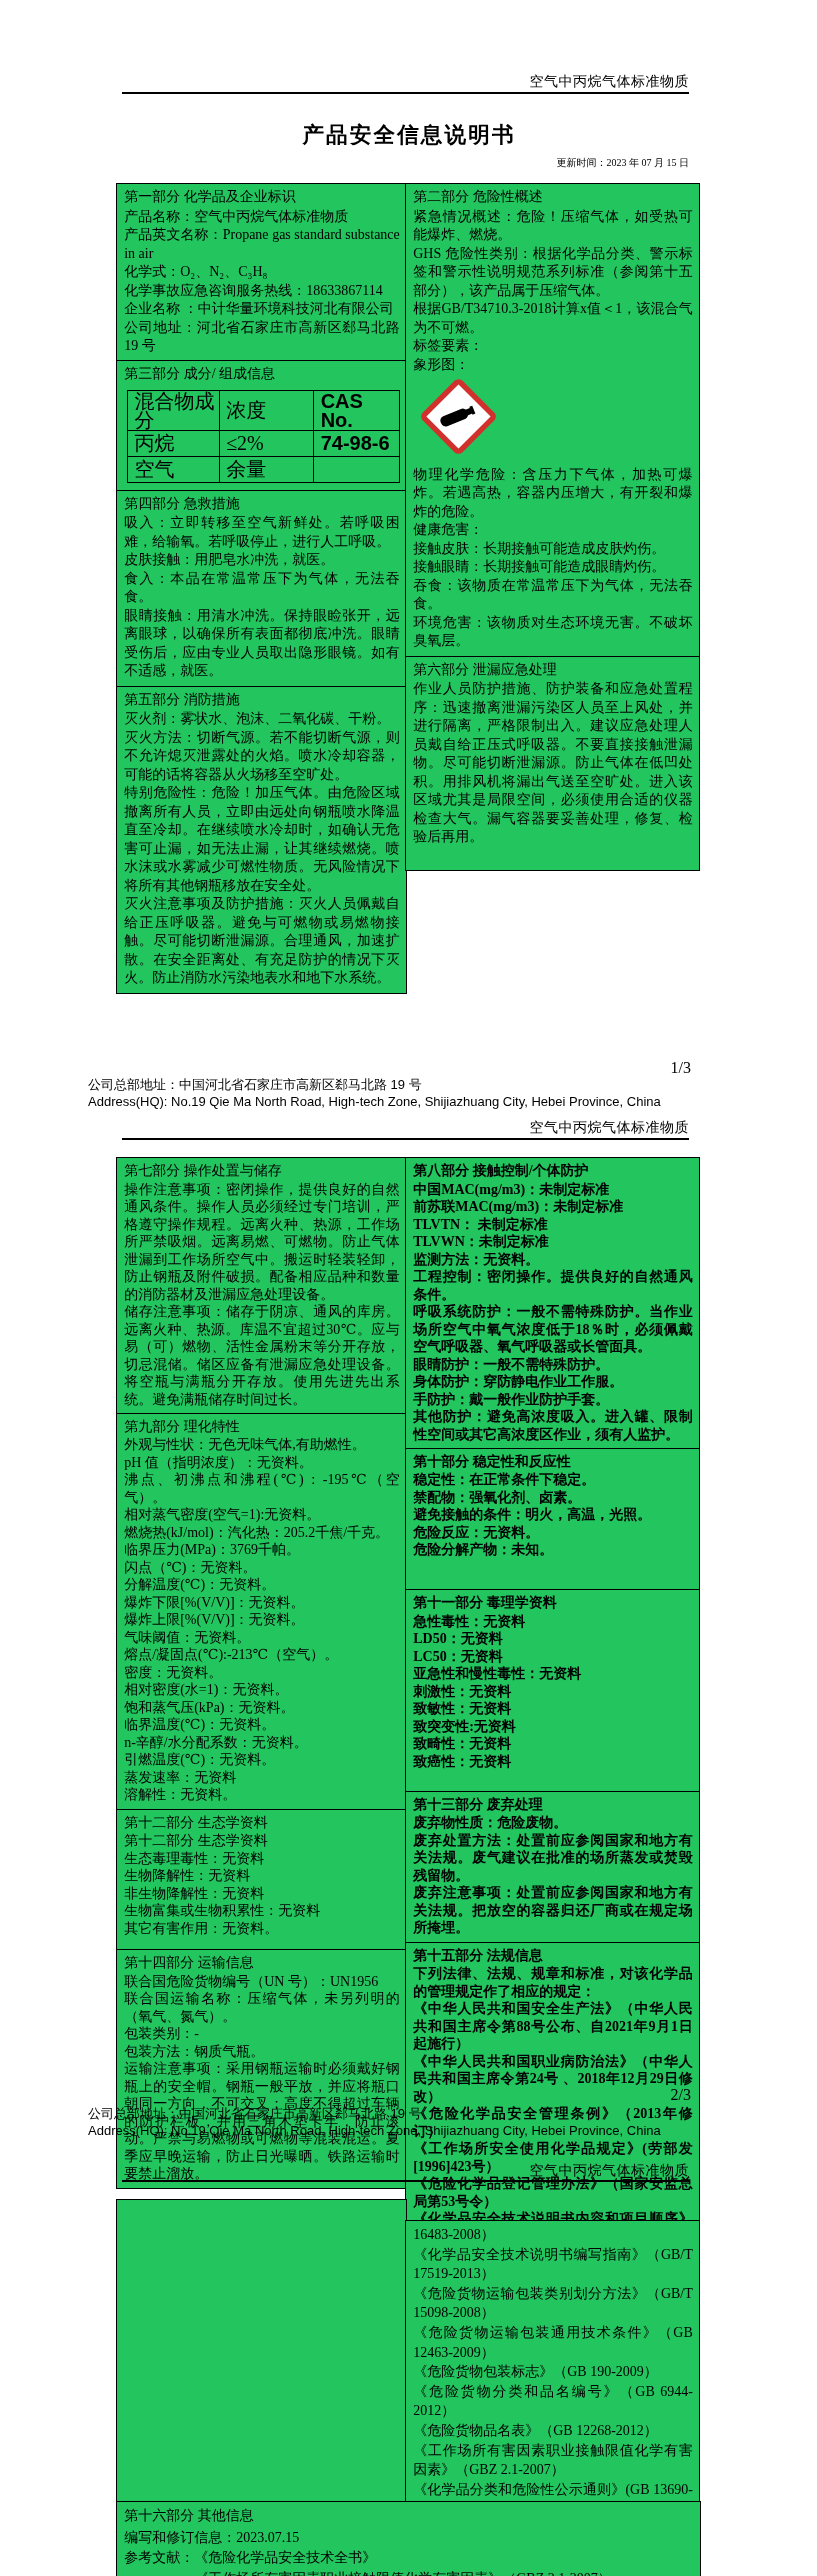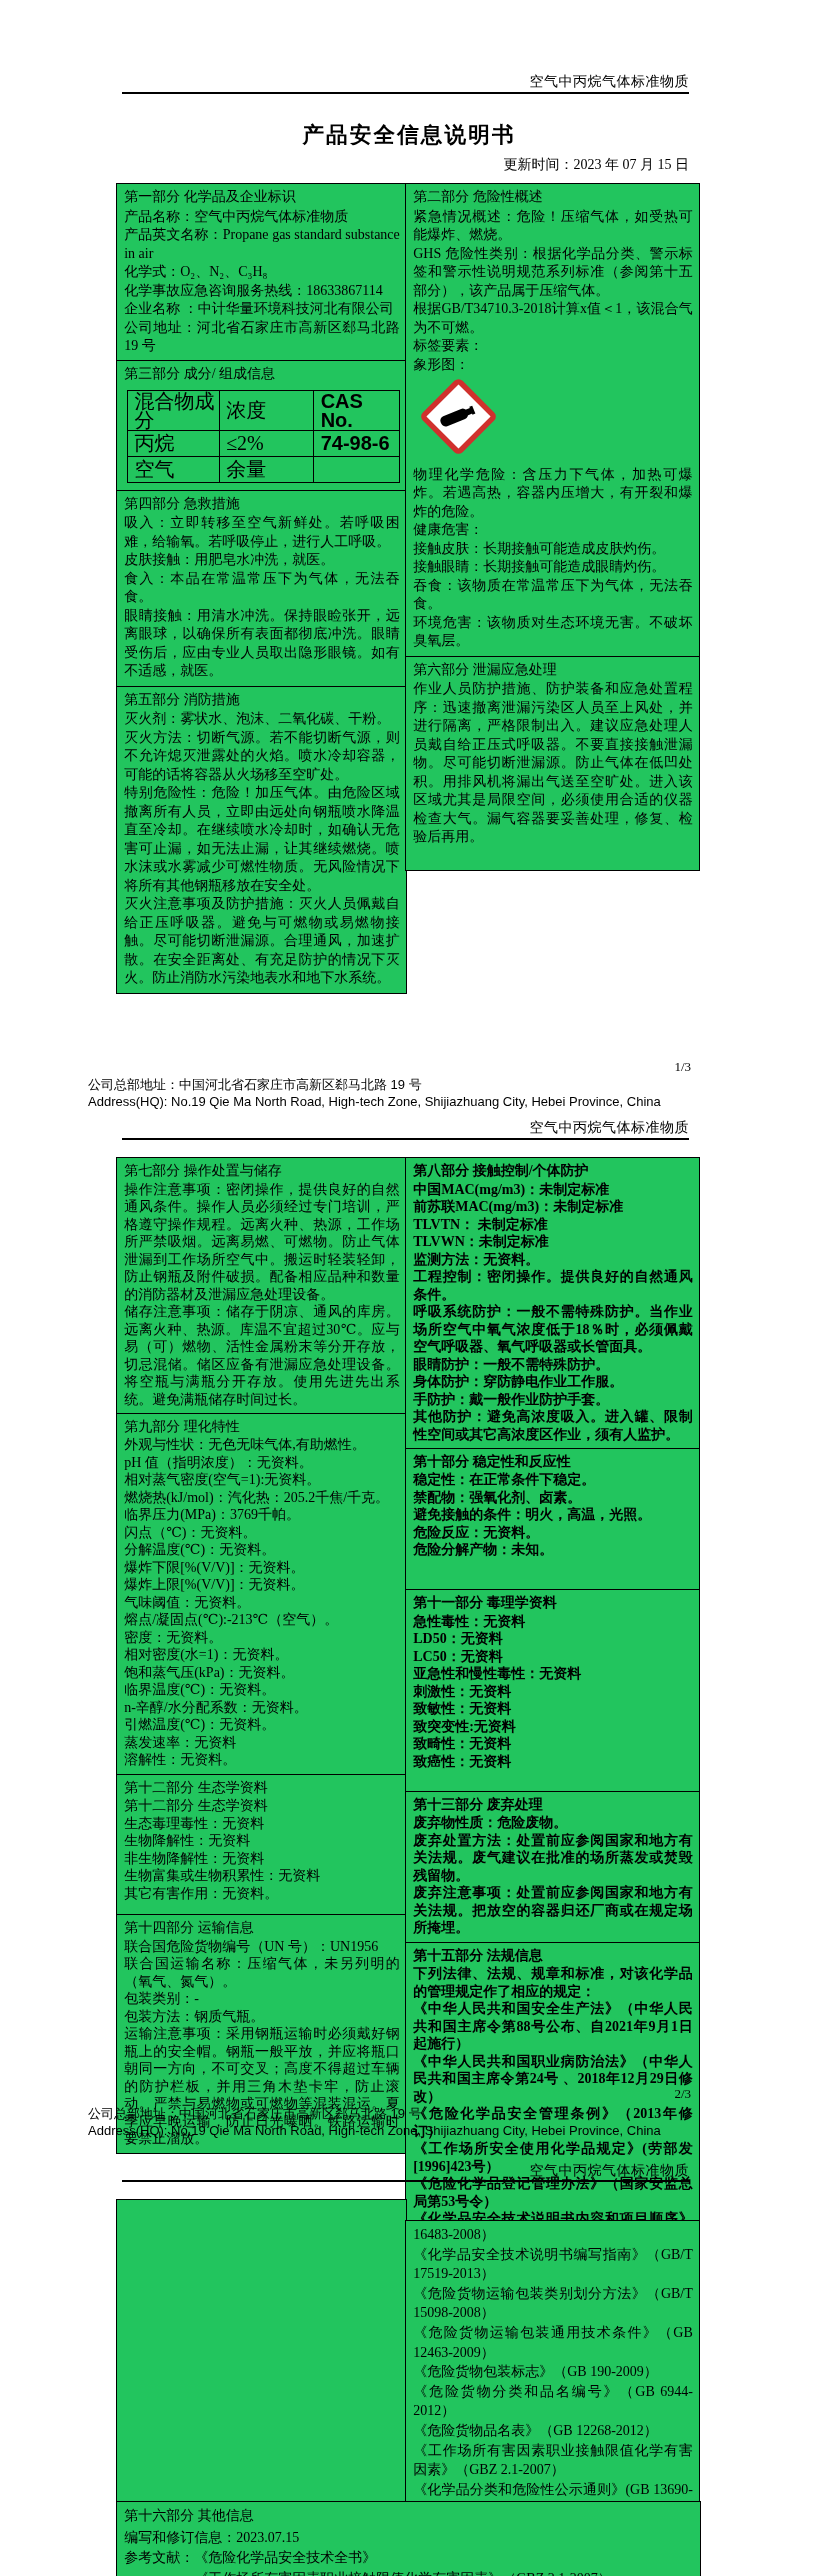--- a/index.html
+++ b/index.html
@@ -3,34 +3,34 @@
 <meta charset="utf-8">
 <style>
   html,body{margin:0;padding:0;background:#ffffff;}
   #canvas{position:relative;width:818px;height:3264px;background:#ffffff;overflow:hidden;
           font-family:"Liberation Serif","DejaVu Serif",serif;color:#000;}
   .page{position:absolute;inset:0;}
   .hdr{position:absolute;font-size:14px;letter-spacing:0.5px;}
   .rule{position:absolute;height:2.1px;background:#000;}
   .doc-title{position:absolute;left:0;width:818px;text-align:center;font-size:21.6px;font-weight:bold;
              font-family:"Liberation Sans","DejaVu Sans",sans-serif;letter-spacing:2.1px;}
-  .update{position:absolute;font-size:14px;}
+  .update{position:absolute;font-size:10px;}
   .col{position:absolute;}
   .cell{box-sizing:border-box;border:1.5px solid #000;margin-top:-1.5px;padding:4.1px 6.2px 5.2px 7.2px;
         font-size:14px;line-height:18.5px;background:#22c55e;}
   .col .cell:first-child{margin-top:0;}
   .lh34 .cell{line-height:17.5px;}
   .sec-title{margin-bottom:1px;}
   .ln{text-align:justify;}
   .comp-table{border-collapse:collapse;margin:6.2px 0 2.1px 3.1px;}
   .comp-table td{border:1px solid #000;height:23px;padding:1px 3.1px 1px 6.2px;font-size:20px;}
   .c1{width:85px}.c2{width:87px}.c3{width:77px}
   .sans{font-family:"Liberation Sans","DejaVu Sans",sans-serif;font-weight:bold;}
   .ghs{margin:4.1px 0 5.2px 7.2px;}
-  .pagenum{position:absolute;font-size:13px;}
+  .pagenum{position:absolute;font-size:16px;}
   .addr-cn{position:absolute;font-size:13px;font-family:"Liberation Sans","DejaVu Sans",sans-serif;}
   .addr-en{position:absolute;font-size:13px;font-family:"Liberation Sans","DejaVu Sans",sans-serif;}
 </style>
 </head>
 <body>
 
 <div id="canvas">
 
   <div class="page">
     <div class="hdr" style="top:73px;right:129px;">空气中丙烷气体标准物质</div>
@@ -144,20 +144,21 @@
         <div>
             <div class="ln">操作注意事项：密闭操作，提供良好的自然通风条件。操作人员必须经过专门培训，严格遵守操作规程。远离火种、热源，工作场所严禁吸烟。远离易燃、可燃物。防止气体泄漏到工作场所空气中。搬运时轻装轻卸，防止钢瓶及附件破损。配备相应品种和数量的消防器材及泄漏应急处理设备。</div>
             <div class="ln">储存注意事项：储存于阴凉、通风的库房。远离火种、热源。库温不宜超过30℃。应与易（可）燃物、活性金属粉末等分开存放，切忌混储。储区应备有泄漏应急处理设备。将空瓶与满瓶分开存放。使用先进先出系统。避免满瓶储存时间过长。</div>
           </div>
       </div>
       <div class="cell" style="min-height:350px;">
         <div class="sec-title">第九部分 理化特性</div>
         <div>
             <div class="ln">外观与性状：无色无味气体,有助燃性。</div>
             <div class="ln">pH 值（指明浓度）：无资料。</div>
+            <div class="ln">沸点、初沸点和沸程(℃)：-195℃（空气）。</div>
             <div class="ln">相对蒸气密度(空气=1):无资料。</div>
             <div class="ln">燃烧热(kJ/mol)：汽化热：205.2千焦/千克。</div>
             <div class="ln">临界压力(MPa)：3769千帕。</div>
             <div class="ln">闪点（℃)：无资料。</div>
             <div class="ln">分解温度(℃)：无资料。</div>
             <div class="ln">爆炸下限[%(V/V)]：无资料。</div>
             <div class="ln">爆炸上限[%(V/V)]：无资料。</div>
             <div class="ln">气味阈值：无资料。</div>
             <div class="ln">熔点/凝固点(℃):-213℃（空气）。</div>
             <div class="ln">密度：无资料。</div>

